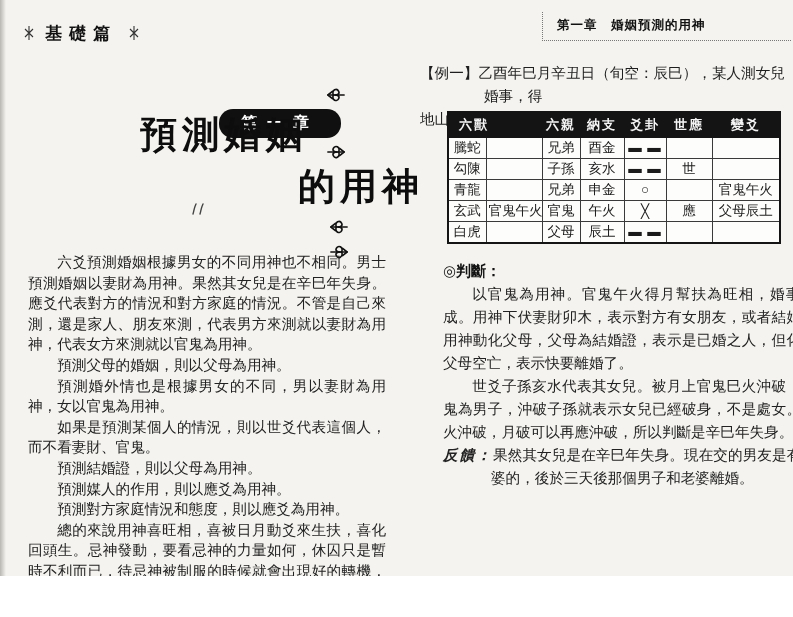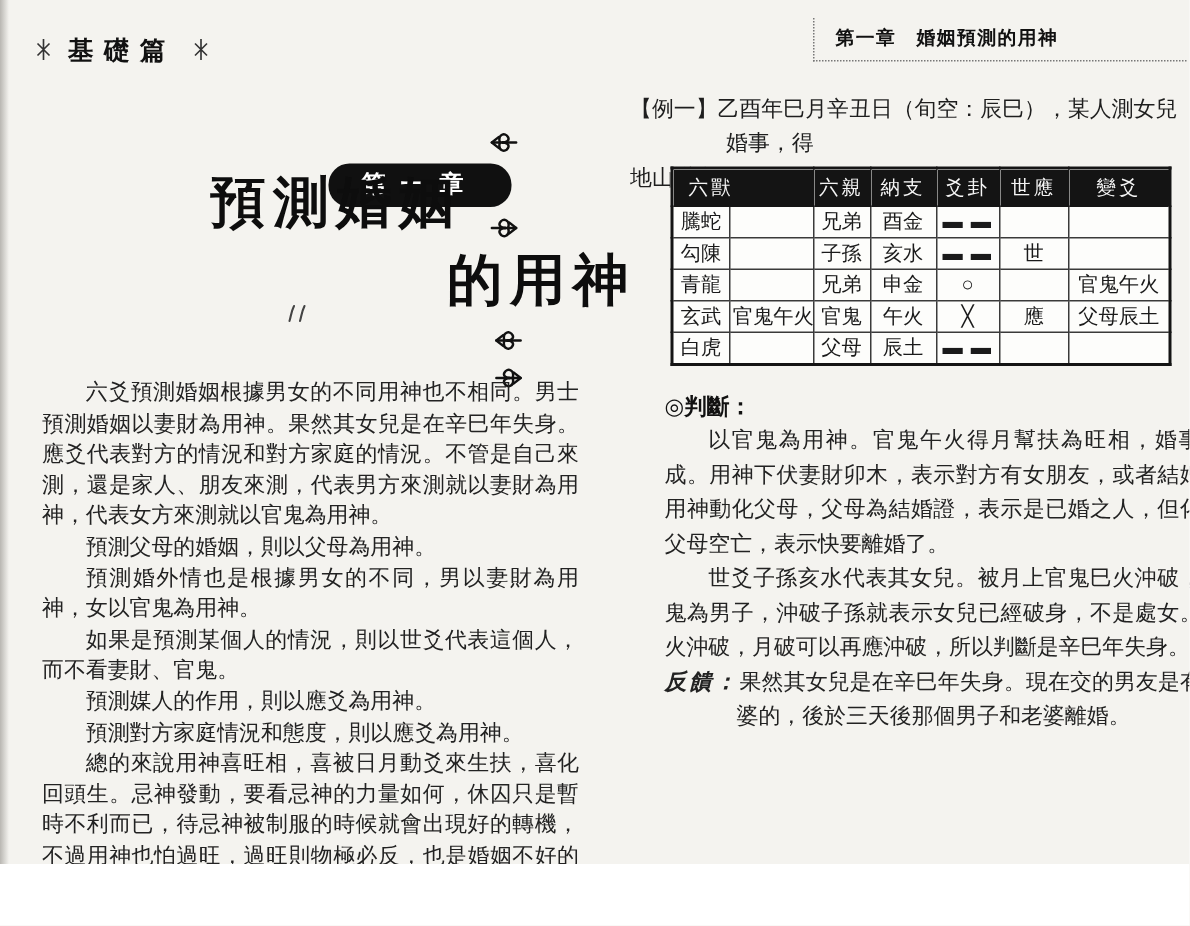--- a/index.html
+++ b/index.html
@@ -53,21 +53,21 @@
   #example .hang{padding-left:64px;text-indent:-64px;margin:0;}
   #example .cont{display:block;}
 
   table.hex{position:absolute;left:447px;top:111px;border-collapse:collapse;
     table-layout:fixed;width:332px;background:#fdfdfb;
     font-family:"Liberation Serif","DejaVu Serif",serif;}
   table.hex td,table.hex th{border:1px solid #3a3a3a;padding:0 2px;height:20px;
     font-size:13.5px;text-align:center;color:#1a1a1a;overflow:hidden;white-space:nowrap;}
   table.hex{border:2px solid #141414;}
   table.hex thead th{background:#141414;color:#f5f5f5;border-color:#141414;
-    font-size:13px;font-weight:normal;height:24px;letter-spacing:2px;}
+    font-size:13px;font-weight:bold;height:24px;letter-spacing:2px;}
   table.hex thead th:first-child{text-align:left;padding-left:10px;}
   td.yin{font-size:9px;font-weight:bold;letter-spacing:1px;}
   td.yang-move{font-size:15px;font-weight:bold;}
   td.yin-move{font-size:14px;font-weight:bold;}
 
   #judgment{position:absolute;left:443px;top:262px;width:373px;}
   #judgment-head{margin:0 0 2px 0;font-size:15px;font-weight:bold;color:#111;}
   #judgment p.body{margin:0;font-size:14.6px;line-height:23px;text-align:justify;
     text-indent:2em;color:#222;}
   #feedback{margin:0;font-size:14.6px;line-height:23px;text-align:justify;
@@ -141,20 +141,21 @@
     <svg class="fleur right" viewBox="0 0 20 24">
         <use href="#fleur-shape"></use>
       </svg>
   </div>
 
   <div id="left-body">
     <p>六爻預測婚姻根據男女的不同用神也不相同。男士預測婚姻以妻財為用神。果然其女兒是在辛巳年失身。應爻代表對方的情況和對方家庭的情況。不管是自己來測，還是家人、朋友來測，代表男方來測就以妻財為用神，代表女方來測就以官鬼為用神。</p>
     <p>預測父母的婚姻，則以父母為用神。</p>
     <p>預測婚外情也是根據男女的不同，男以妻財為用神，女以官鬼為用神。</p>
     <p>如果是預測某個人的情況，則以世爻代表這個人，而不看妻財、官鬼。</p>
+    <p>預測結婚證，則以父母為用神。</p>
     <p>預測媒人的作用，則以應爻為用神。</p>
     <p>預測對方家庭情況和態度，則以應爻為用神。</p>
     <p>總的來說用神喜旺相，喜被日月動爻來生扶，喜化回頭生。忌神發動，要看忌神的力量如何，休囚只是暫時不利而已，待忌神被制服的時候就會出現好的轉機，不過用神也怕過旺，過旺則物極必反，也是婚姻不好的資訊。</p>
   </div>
 
   <div class="watermark">古易居 www.fczhu920.com</div>
 
   <div id="left-bottom-scroll" class="scroll-strip">
     <svg width="44" height="15" viewBox="0 0 44 15">
         <use href="#scroll-motif"></use>

